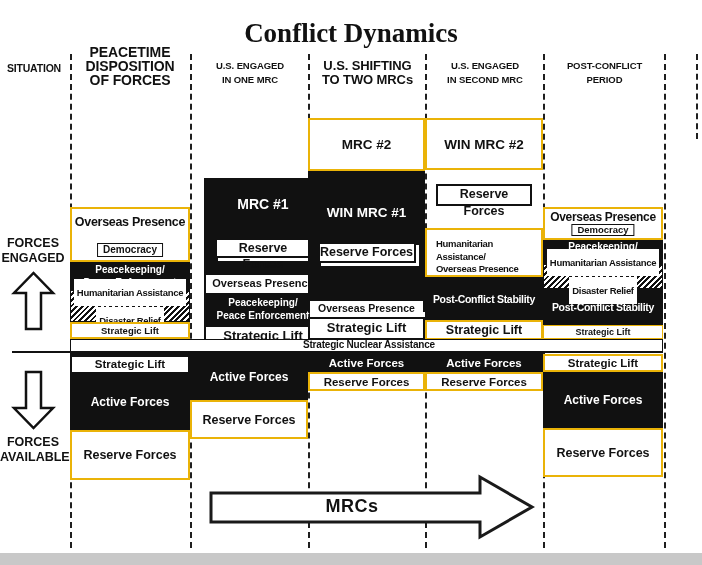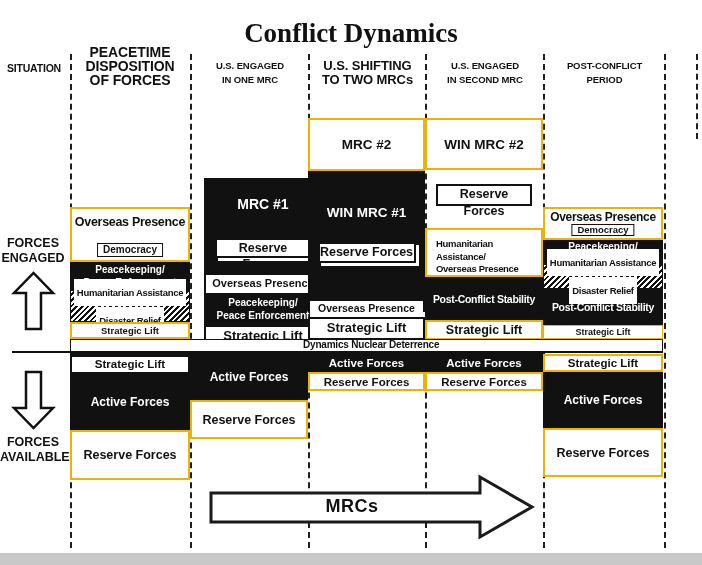--- a/index.html
+++ b/index.html
@@ -104,21 +104,21 @@
   </div>
   <div class="blk b ctr ml" style="left:543px;top:240px;width:120px;height:24px;font-size:10px;line-height:11.5px;padding-top:1px;box-sizing:border-box;">Peacekeeping/
 Peace Enforcement</div>
   <div class="hatch b" style="left:543px;top:264px;width:120px;height:25px;font-size:9.5px;letter-spacing:-0.3px;">
     <span>Humanitarian Assistance</span>
     <span>Disaster Relief</span>
   </div>
   <div class="blk flexc b" style="left:543px;top:289px;width:120px;height:36px;font-size:10.5px;letter-spacing:-0.3px;">Post-Conflict Stability</div>
   <div class="wbox flexc b" style="left:543px;top:325px;width:120px;height:14px;border-width:1.5px;font-size:9px;">Strategic Lift</div>
 
-  <div class="abs b" style="left:70px;top:339px;width:593px;height:13px;background:#fff;border:1.5px solid #111;box-sizing:border-box;z-index:3;font-size:10px;line-height:10px;padding-left:232px;letter-spacing:-0.2px;">Dynamics Nuclear Deterrence</div>
+  <div class="abs b" style="left:70px;top:339px;width:593px;height:13px;background:#fff;border:1.5px solid #111;box-sizing:border-box;z-index:3;font-size:10px;line-height:10px;padding-left:232px;letter-spacing:-0.2px;">Strategic Nuclear Assistance</div>
 
   <div class="blk" style="left:70px;top:353px;width:120px;height:77px;">
     <div class="abs b ctr" style="left:0;right:0;top:2px;height:19px;background:#fff;color:#111;border:2px solid #111;box-sizing:border-box;font-size:11.5px;line-height:14px;">Strategic Lift</div>
     <div class="abs b ctr" style="left:0;width:100%;top:42px;font-size:12px;">Active Forces</div>
   </div>
   <div class="wbox flexc b" style="left:70px;top:430px;width:120px;height:50px;border-width:2.5px;font-size:12.5px;">Reserve Forces</div>
 
   <div class="blk flexc b" style="left:190px;top:353px;width:118px;height:47px;font-size:12px;">Active Forces</div>
   <div class="wbox flexc b" style="left:190px;top:400px;width:118px;height:39px;border-width:2.5px;font-size:12.5px;">Reserve Forces</div>
 

